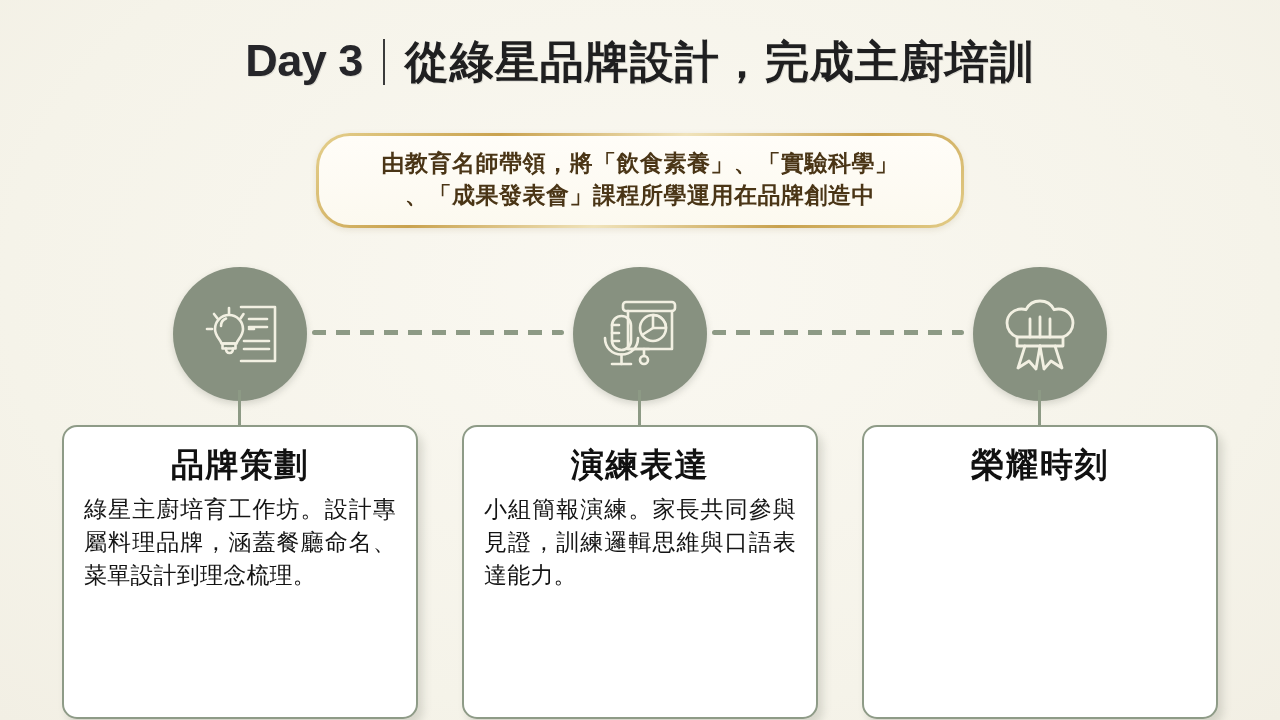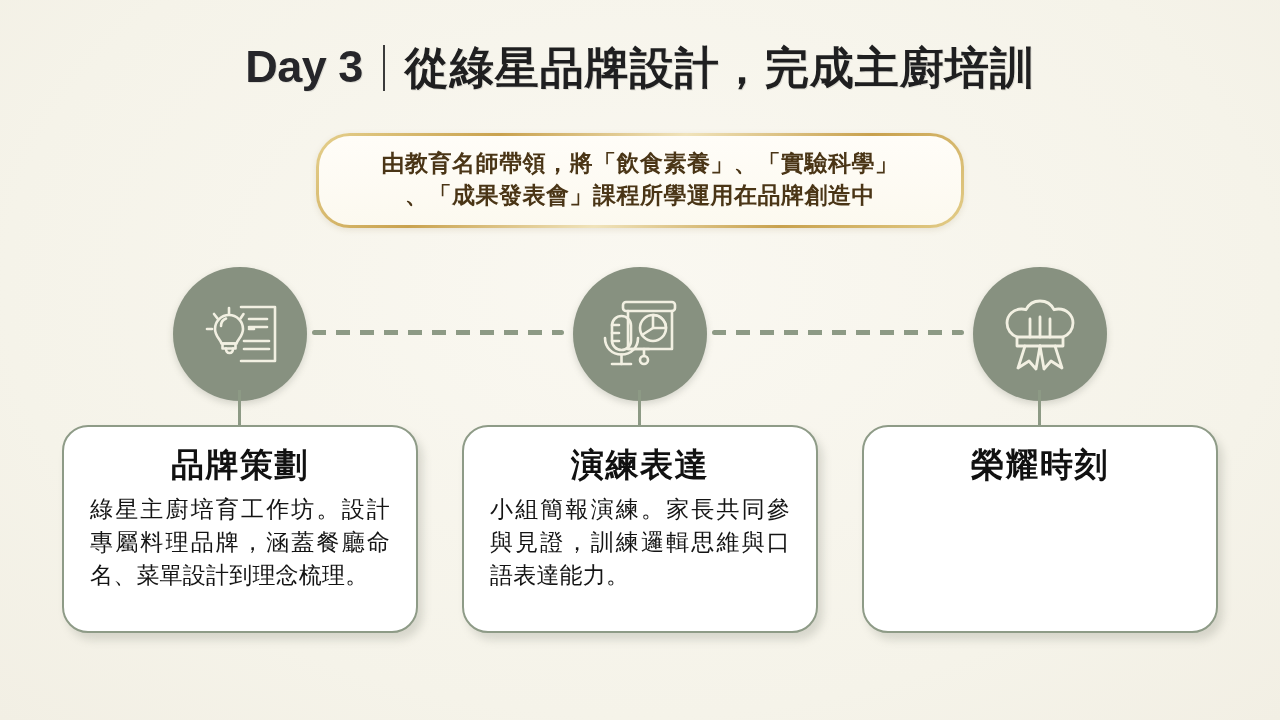--- a/index.html
+++ b/index.html
@@ -20,21 +20,21 @@
   .slide {
     position: absolute;
     inset: 0;
     background:
       radial-gradient(ellipse at 50% 40%, #faf8f1 0%, #f5f3e9 70%, #f2efe4 100%);
   }
 
   
   .title-row {
     position: absolute;
-    top: 44px;
+    top: 38px;
     left: 0;
     width: 1280px;
     display: flex;
     align-items: center;
     justify-content: center;
     gap: 0;
   }
   .title-day {
     font-size: 45px;
     font-weight: 700;
@@ -130,27 +130,27 @@
   }
   .s1 { left: 238px; }
   .s2 { left: 638px; }
   .s3 { left: 1038px; }
 
   
   .card {
     position: absolute;
     top: 425px;
     width: 356px;
-    height: 208px;
+    height: 294px;
     box-sizing: border-box;
     background: #ffffff;
     border: 2px solid #8e9b87;
-    border-radius: 26px;
+    border-radius: 15px;
     box-shadow: 5px 7px 9px rgba(110,115,100,.22);
-    padding: 14px 22px 10px;
+    padding: 14px 16px 10px;
   }
   .card1 { left: 62px; }
   .card2 { left: 462px; }
   .card3 { left: 862px; }
 
   .card-title {
     font-size: 33px;
     font-weight: 700;
     color: #111111;
     text-align: center;

